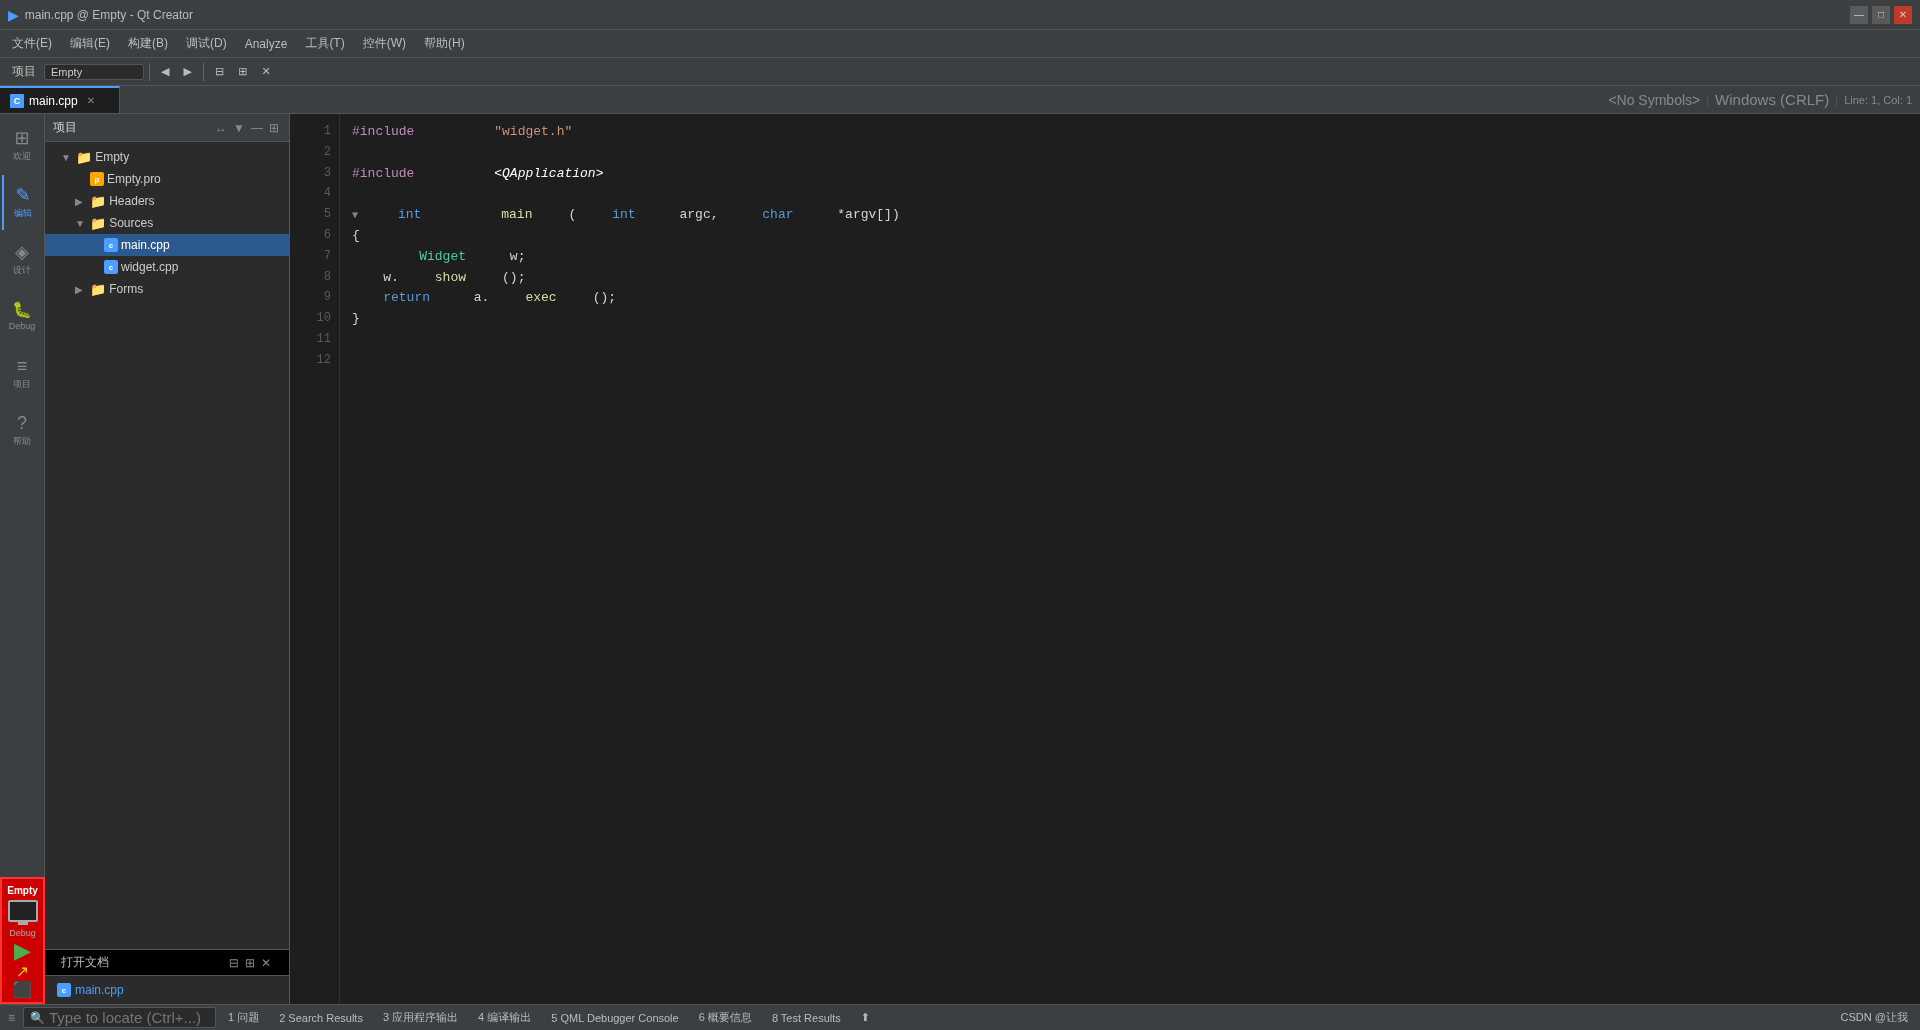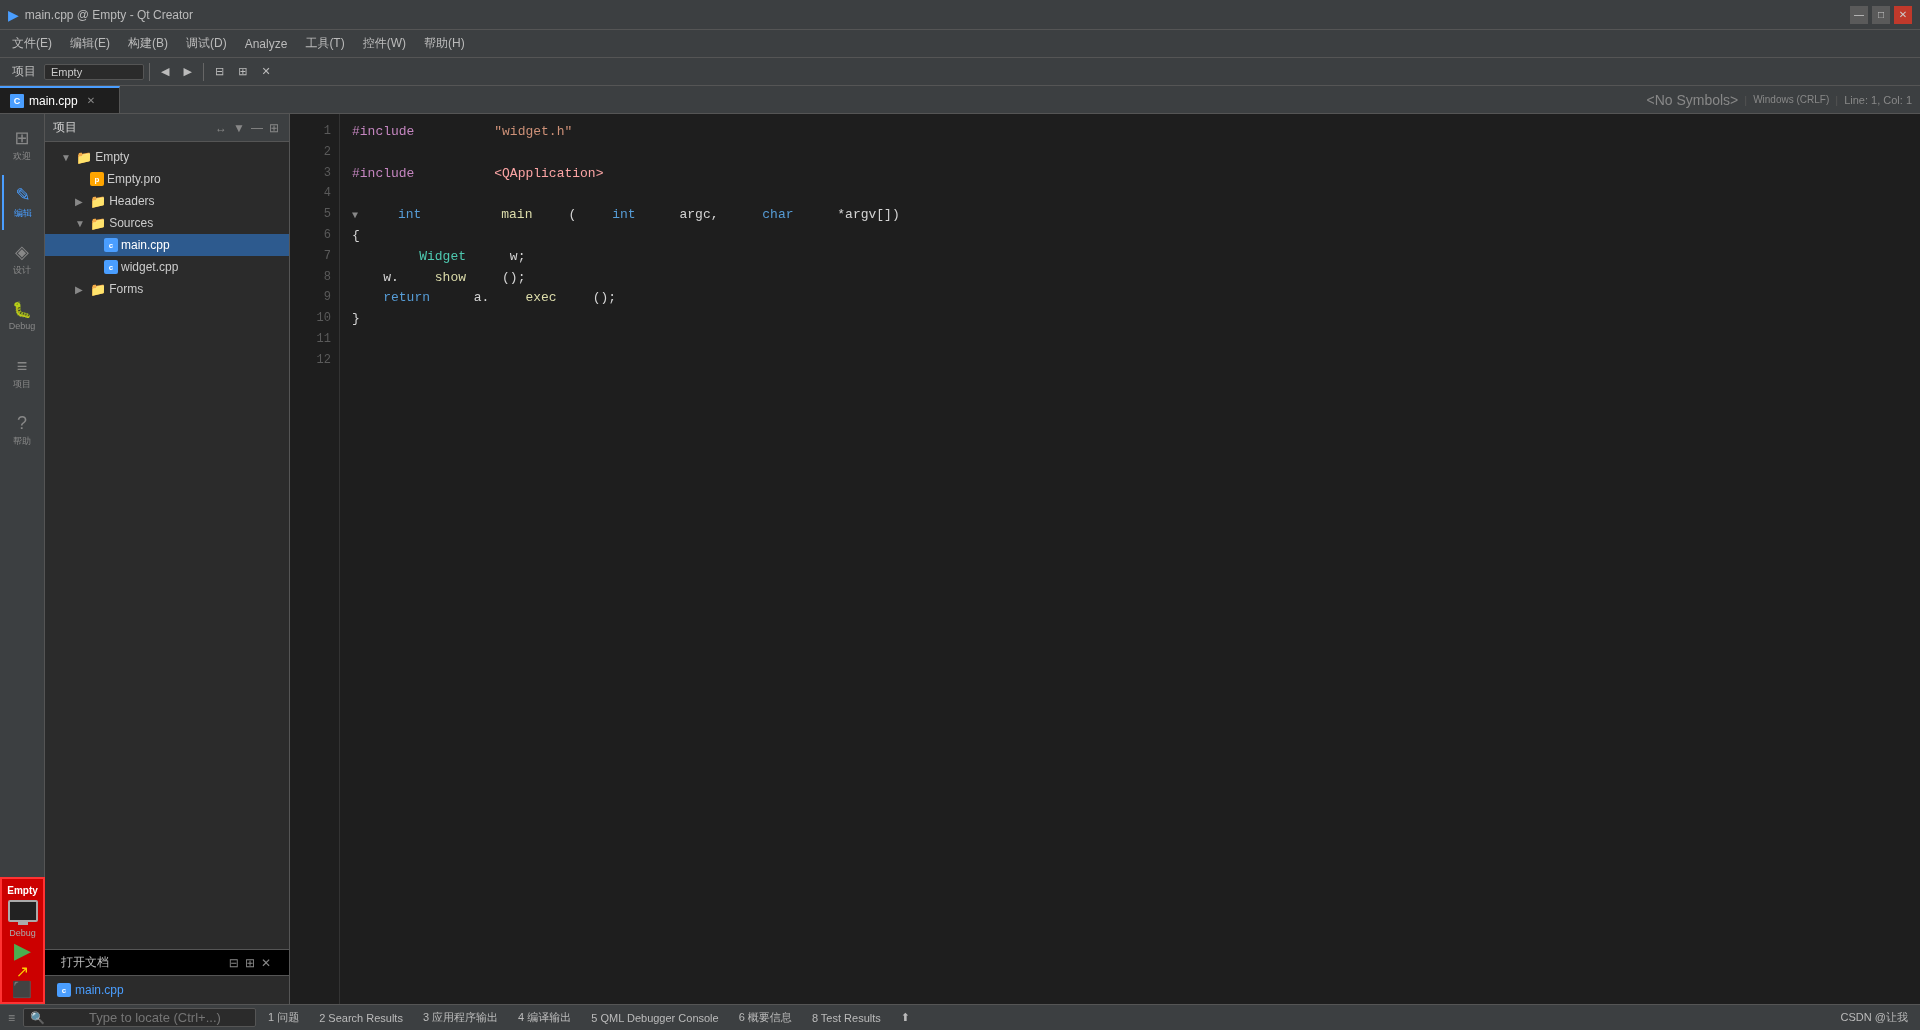--- a/index.html
+++ b/index.html
@@ -251,21 +251,21 @@
       color: #d4d4d4;
       overflow-y: auto;
     }
     .code-line { height: 20.8px; display: flex; align-items: center; white-space: pre; font-size: 13px; gap: 36px; }
     .code-fold { color: #888; margin-right: 4px; cursor: pointer; font-size: 10px; }
 
     
     .c-keyword { color: #569cd6; }
     .c-include { color: #c586c0; }
     .c-string { color: #ce9178; }
-    .c-angle { color: #fca5a5; }
+    .c-angle { color: #ffffff; font-style: italic; }
     .c-func { color: #dcdcaa; }
     .c-plain { color: #d4d4d4; }
     .c-var { color: #9cdcfe; }
     .c-class { color: #4ec9b0; }
     .open-docs-header {
       height: 26px;
       background: #000000;
       display: flex;
       align-items: center;
       padding: 0 16px;
@@ -352,21 +352,21 @@
 
 <div class="tab-bar">
   <div class="tab active">
     <span class="tab-icon">C</span>
     <span>main.cpp</span>
     <span class="tab-close">✕</span>
   </div>
   <div class="tab-right">
     <span style="color:#888; font-size:14px;">&lt;No Symbols&gt;</span>
     <span style="color:#555;">|</span>
-    <span style="color:#888; font-size:10px;">Windows (CRLF)</span>
+    <span style="color:#888; font-size:15px;">Windows (CRLF)</span>
     <span style="color:#555;">|</span>
     <span style="color:#888; font-size:11px;">Line: 1, Col: 1</span>
   </div>
 </div>
 
 <div style="display:flex; position:relative; height: calc(1030px - 30px - 28px - 28px - 28px - 26px);">
 
   <div class="sidebar-icons">
     <button class="sidebar-icon-btn">
       <span class="icon-sym">⊞</span>
@@ -537,21 +537,21 @@
   <span style="color:#aaa; font-size:9px; margin-top:4px;">Debug</span>
   <button style="background:transparent; border:none; cursor:pointer; color:#4caf50; font-size:22px; line-height:1;">▶</button>
   <button style="background:transparent; border:none; cursor:pointer; color:#ffcc00; font-size:16px; line-height:1;">↗</button>
   <button style="background:transparent; border:none; cursor:pointer; color:#ff5555; font-size:16px; line-height:1;">⬛</button>
 </div>
 
 <div class="status-bar">
   <span style="color:#888; font-size:12px; margin-right:4px;">≡</span>
   <div class="status-search">
     <span style="color:#888; margin-right:4px;">🔍</span>
-    <input type="text" placeholder="Type to locate (Ctrl+...)" style="background: transparent; border: none; outline: none; color: rgb(204, 204, 204); font-size: 13px; width: 160px; margin-left: 40px;">
+    <input type="text" placeholder="Type to locate (Ctrl+...)" style="background: transparent; border: none; outline: none; color: rgb(204, 204, 204); font-size: 15px; width: 160px;">
   </div>
   <span class="status-item">1 问题</span>
   <span class="status-item">2 Search Results</span>
   <span class="status-item">3 应用程序输出</span>
   <span class="status-item">4 编译输出</span>
   <span class="status-item">5 QML Debugger Console</span>
   <span class="status-item">6 概要信息</span>
   <span class="status-item">8 Test Results</span>
   <span class="status-item">⬆</span>
   <div class="status-right">

